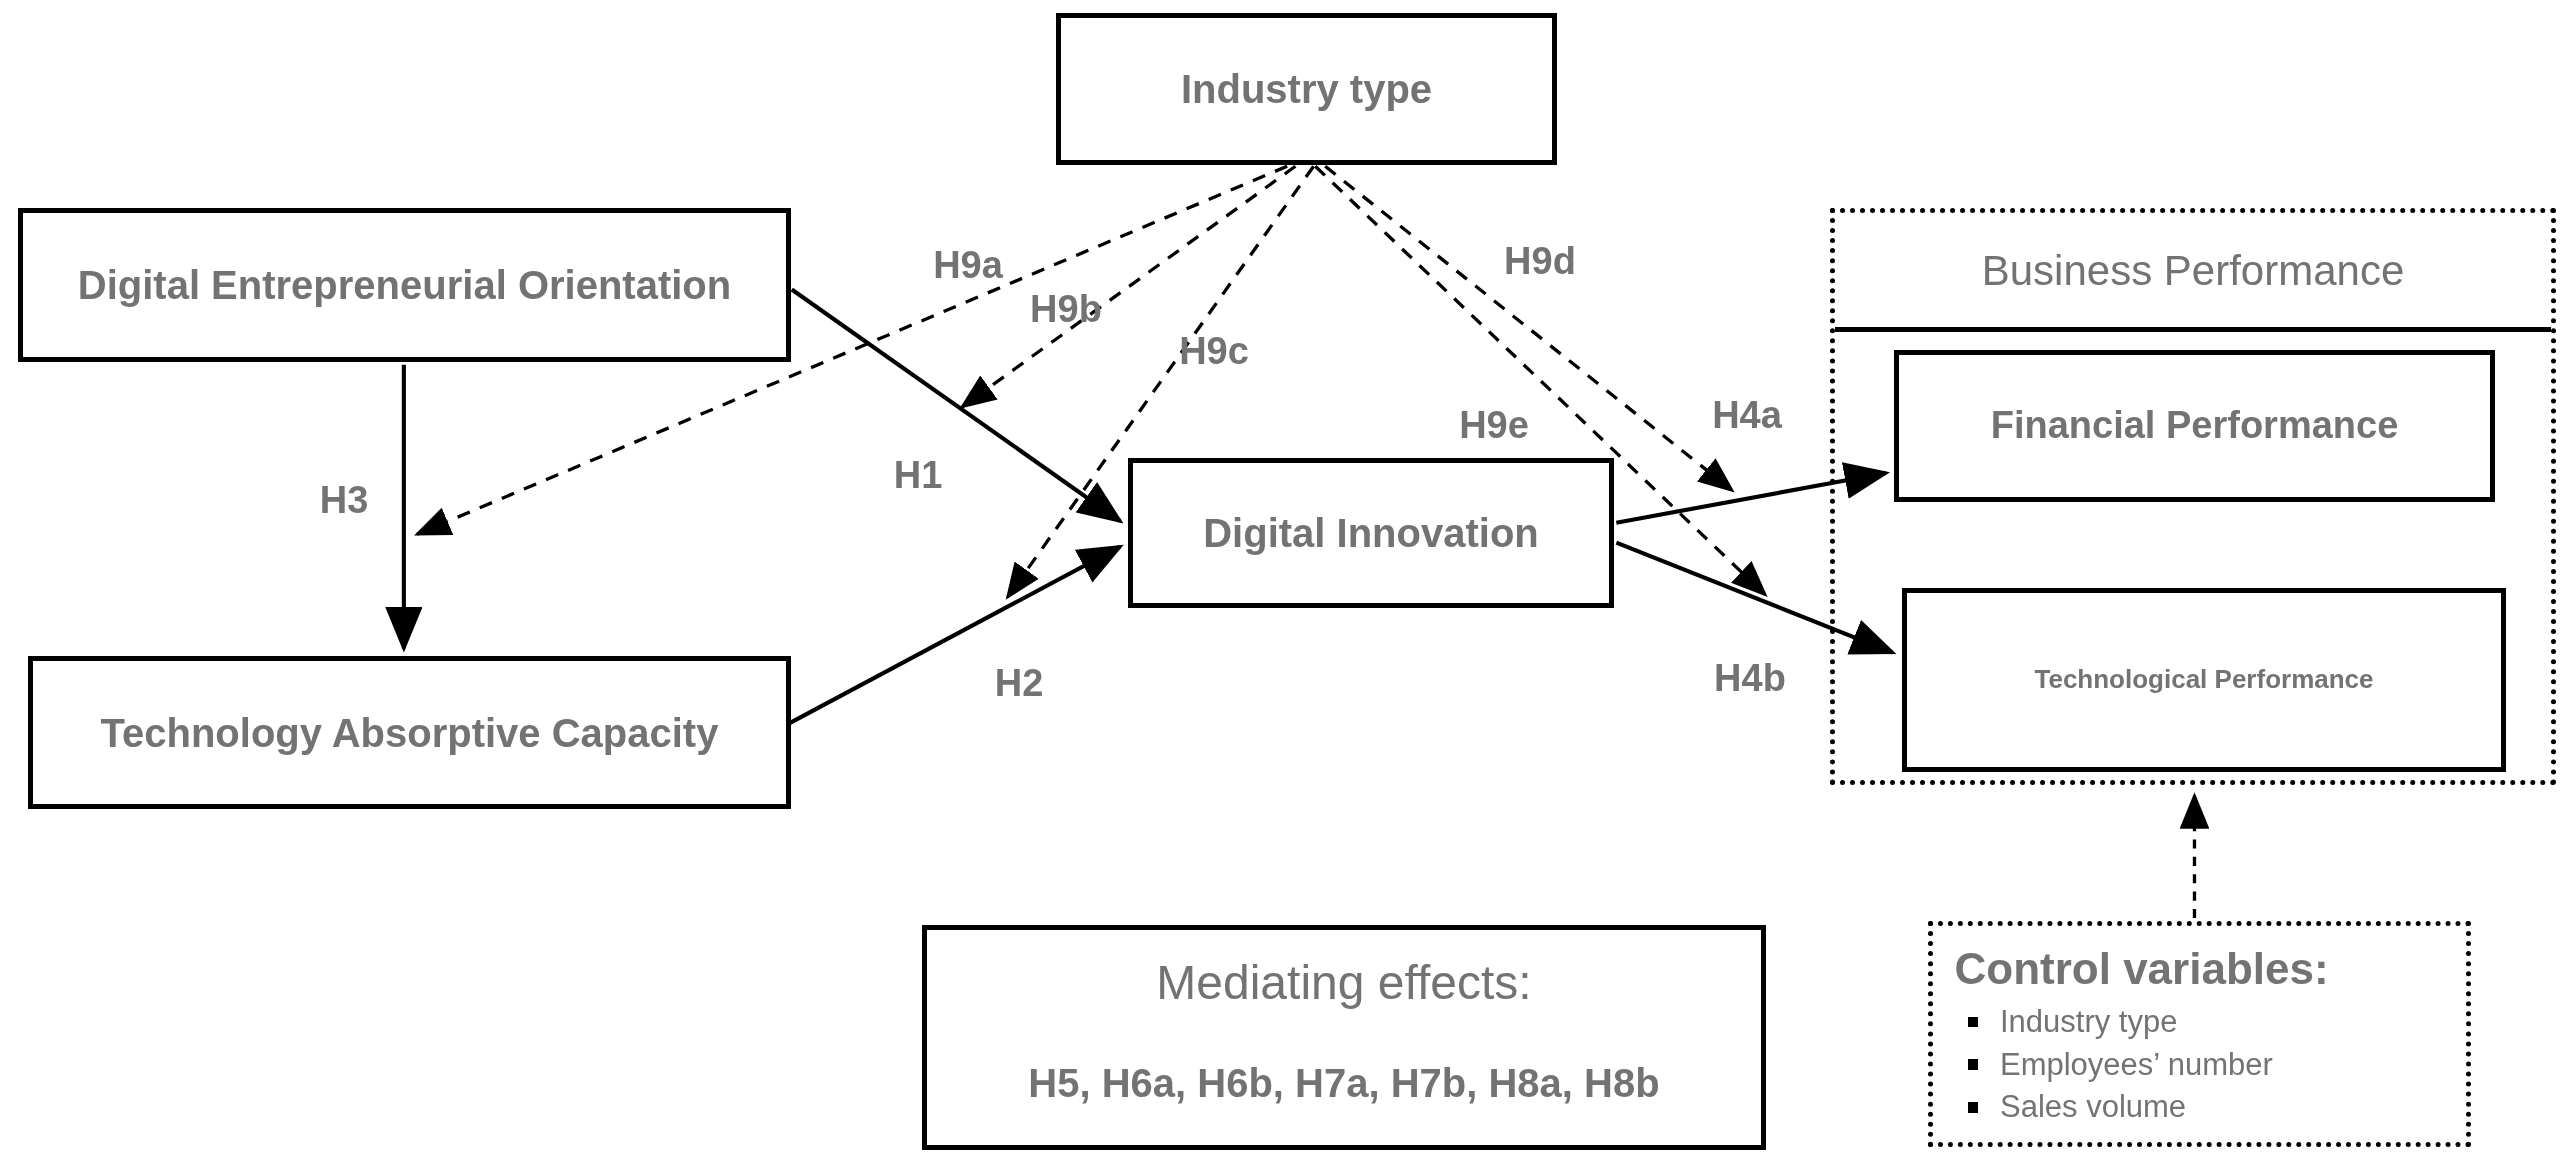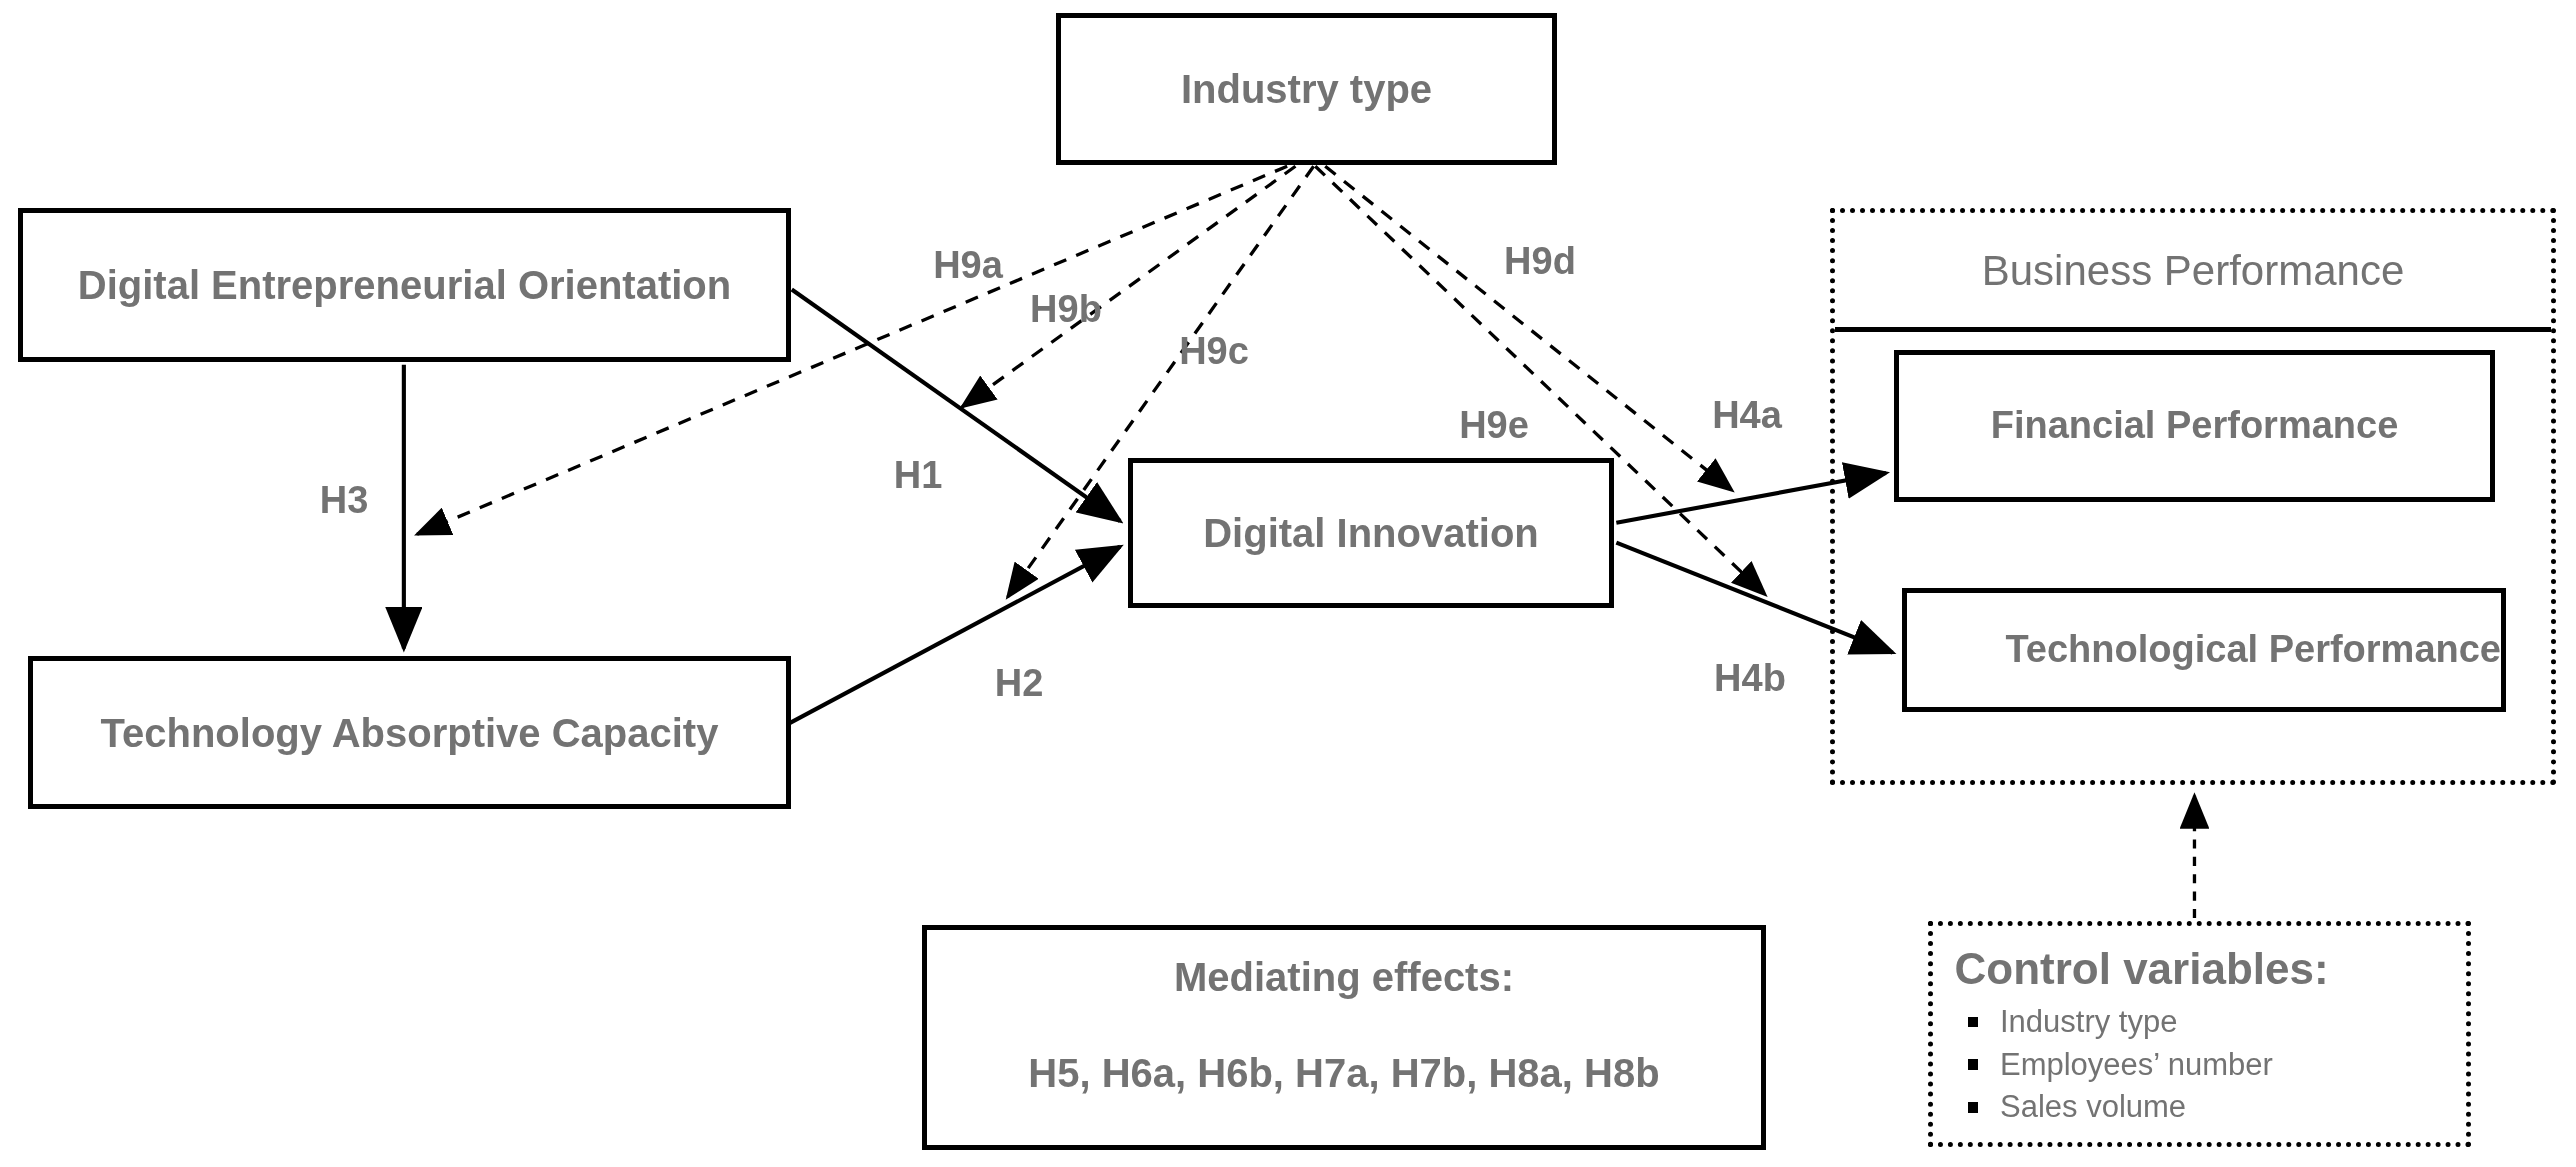--- a/index.html
+++ b/index.html
@@ -29,29 +29,29 @@
     position:absolute; left:1830px; top:208px; width:726px; height:577px;
     border:5px dotted #000; box-sizing:border-box; background:#ffffff;
   }
   .bp-title {
     position:absolute; left:0; right:0; top:0; height:116px;
     display:flex; align-items:center; justify-content:center;
     font-weight:400; font-size:42px;
   }
   .bp-divider { position:absolute; left:0; right:0; top:114px; border-top:5.8px solid #000; }
   #box-fp { left:1894px; top:350px; width:601px; height:152px; font-size:38px; }
-  #box-tp { left:1902px; top:588px; width:604px; height:124px; font-size:38px;justify-content:flex-end; }
+  #box-tp { left:1902px; top:588px; width:604px; height:184px; font-size:26px; }
 
   #box-mediating {
     position:absolute; left:922px; top:925px; width:844px; height:225px;
     border:5.8px solid #000; box-sizing:border-box; background:#ffffff;
     display:flex; flex-direction:column; align-items:center;
     padding-top:25px; gap:51px;
   }
-  .med-title { font-weight:700; font-size:40px; }
+  .med-title { font-weight:400; font-size:48px; }
   .med-items { font-weight:700; font-size:40px; }
 
   #box-control {
     position:absolute; left:1928px; top:921px; width:543px; height:226px;
     border:5px dotted #000; box-sizing:border-box; background:#ffffff;
     padding:18px 21.5px; text-align:left;
   }
   .ctrl-title { font-weight:700; font-size:44px; margin-bottom:10px; }
   .ctrl-item  { display:flex; align-items:center; gap:21.5px; margin:6.6px 0 6.6px 13.2px;
                 font-size:31px; font-weight:400; }

